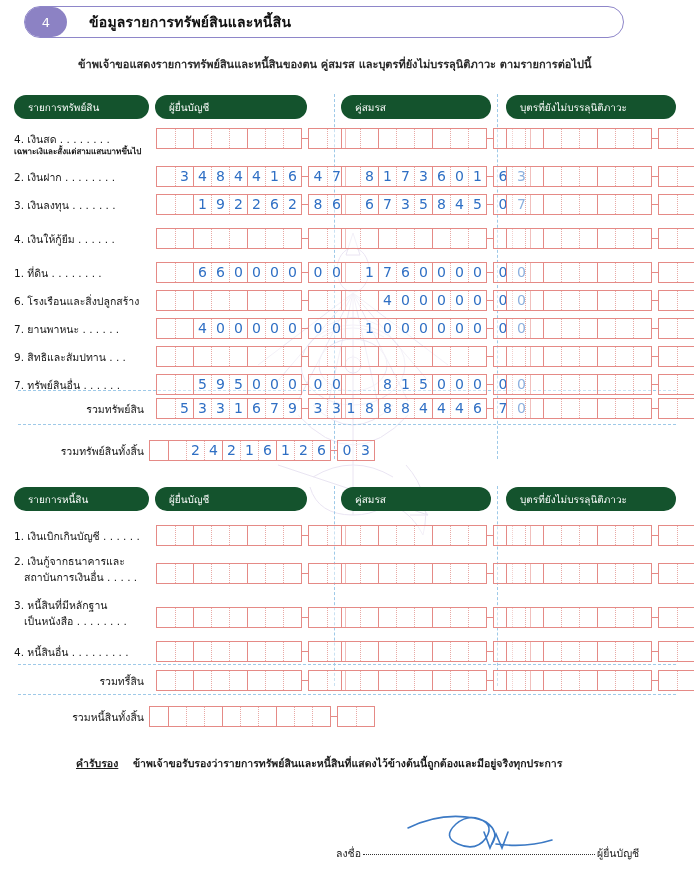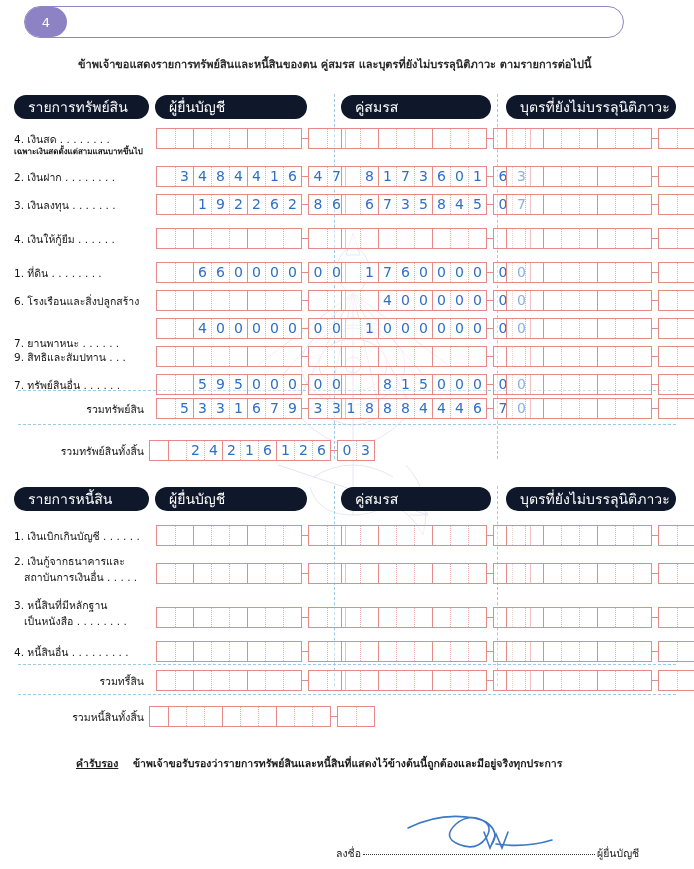--- a/index.html
+++ b/index.html
@@ -48,25 +48,25 @@
     position:absolute; left:78px; top:55px;
     font-size:11px; font-weight:bold; color:#2a2a2a;
     white-space:nowrap; z-index:3;
   }
 
   
   .col-pill {
     position:absolute;
     height:24px;
     border-radius:12px;
-    background:#0f172a;
+    background:#14532d;
     color:#ffffff;
     display:flex; align-items:center;
     padding-left:14px;
-    font-size:14px;
+    font-size:10px;
     z-index:3;
   }
 
   
   .vdash {
     position:absolute;
     border-left:1px dashed #9ec9e8;
     z-index:1;
   }
   .hdash {
@@ -178,20 +178,21 @@
     <path d="M210 300 L196 282 M210 300 L192 300"></path>
     <path d="M188 250 Q215 280 205 320 Q195 300 178 292"></path>
     <circle cx="135" cy="150" r="8"></circle>
     <path d="M110 110 Q135 95 160 110"></path>
     <path d="M104 122 Q135 104 166 122"></path>
   </g>
 </svg>
 
 <div id="section-header">
   <div id="section-badge">4</div>
+  <div id="section-title">ข้อมูลรายการทรัพย์สินและหนี้สิน</div>
 </div>
 
 <div id="intro-text">ข้าพเจ้าขอแสดงรายการทรัพย์สินและหนี้สินของตน  คู่สมรส  และบุตรที่ยังไม่บรรลุนิติภาวะ  ตามรายการต่อไปนี้</div>
 
 <div class="vdash" style="left:334px; top:94px; height:365px;"></div>
 <div class="vdash" style="left:497px; top:94px; height:365px;"></div>
 <div class="vdash" style="left:334px; top:486px; height:200px;"></div>
 <div class="vdash" style="left:497px; top:486px; height:200px;"></div>
 
 <div class="hdash" style="left:18px; top:390px; width:658px;"></div>
@@ -218,21 +219,21 @@
 <div class="col-pill" style="left:155px; top:487px; width:152px;">
     <span>ผู้ยื่นบัญชี</span>
   </div>
 <div class="col-pill" style="left:341px; top:487px; width:150px;">
     <span>คู่สมรส</span>
   </div>
 <div class="col-pill" style="left:506px; top:487px; width:170px;">
     <span>บุตรที่ยังไม่บรรลุนิติภาวะ</span>
   </div>
 
-<div class="row-label small" style="left:14px; top:145px;">เฉพาะเงินสดตั้งแต่สามแสนบาทขึ้นไป</div>
+<div class="row-label small" style="left:14px; top:145px;">เฉพาะเงิและสั้งแต่สามแสนบาทขึ้นไป</div>
 
 <div id="cert-line">
   <span id="cert-label">คำรับรอง</span>
   <span>&nbsp;&nbsp;</span>
   <span>ข้าพเจ้าขอรับรองว่ารายการทรัพย์สินและหนี้สินที่แสดงไว้ข้างต้นนี้ถูกต้องและมีอยู่จริงทุกประการ</span>
 </div>
 
 <svg id="signature-mark" viewBox="0 0 160 44">
   <g fill="none" stroke="#3b79c4" stroke-width="1.6" stroke-linecap="round">
     <path d="M8 18 Q40 2 74 8 Q96 12 86 28 Q76 42 58 34 Q42 27 56 14 Q70 2 86 12 Q100 22 92 34"></path>
@@ -670,21 +671,21 @@
       <div class="cell group-start" style="width: 18px;"></div>
       <div class="cell" style="width: 18px;"></div>
       <div class="cell" style="width: 18px;"></div>
     </div>
     <div class="dash"></div>
     <div class="dec-part">
       <div class="cell" style="width: 18px;"></div>
       <div class="cell" style="width: 18px;"></div>
     </div>
   </div>
-<div class="row-label" style="left: 14px; top: 335px;">7. ยานพาหนะ . . . . . .</div>
+<div class="row-label" style="left: 14px; top: 321px;">7. ยานพาหนะ . . . . . .</div>
 <div class="grid" style="left: 156px; top: 318px;">
     <div class="int-part">
       <div class="cell" style="width: 18px;"></div>
       <div class="cell" style="width: 18px;"></div>
       <div class="cell group-start" style="width: 18px;">
         <span class="digit">4</span>
       </div>
       <div class="cell" style="width: 18px;">
         <span class="digit">0</span>
       </div>

